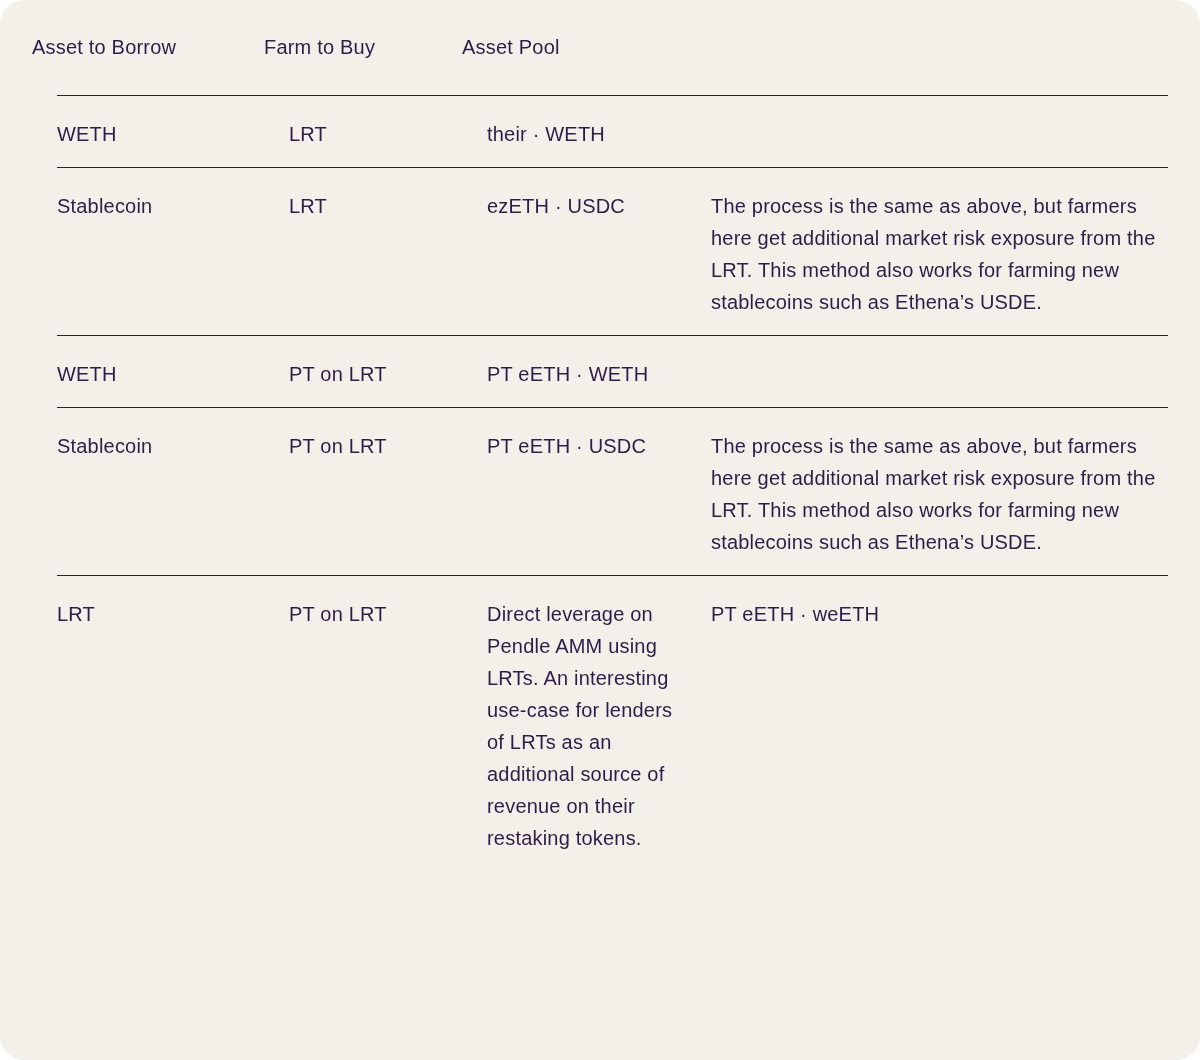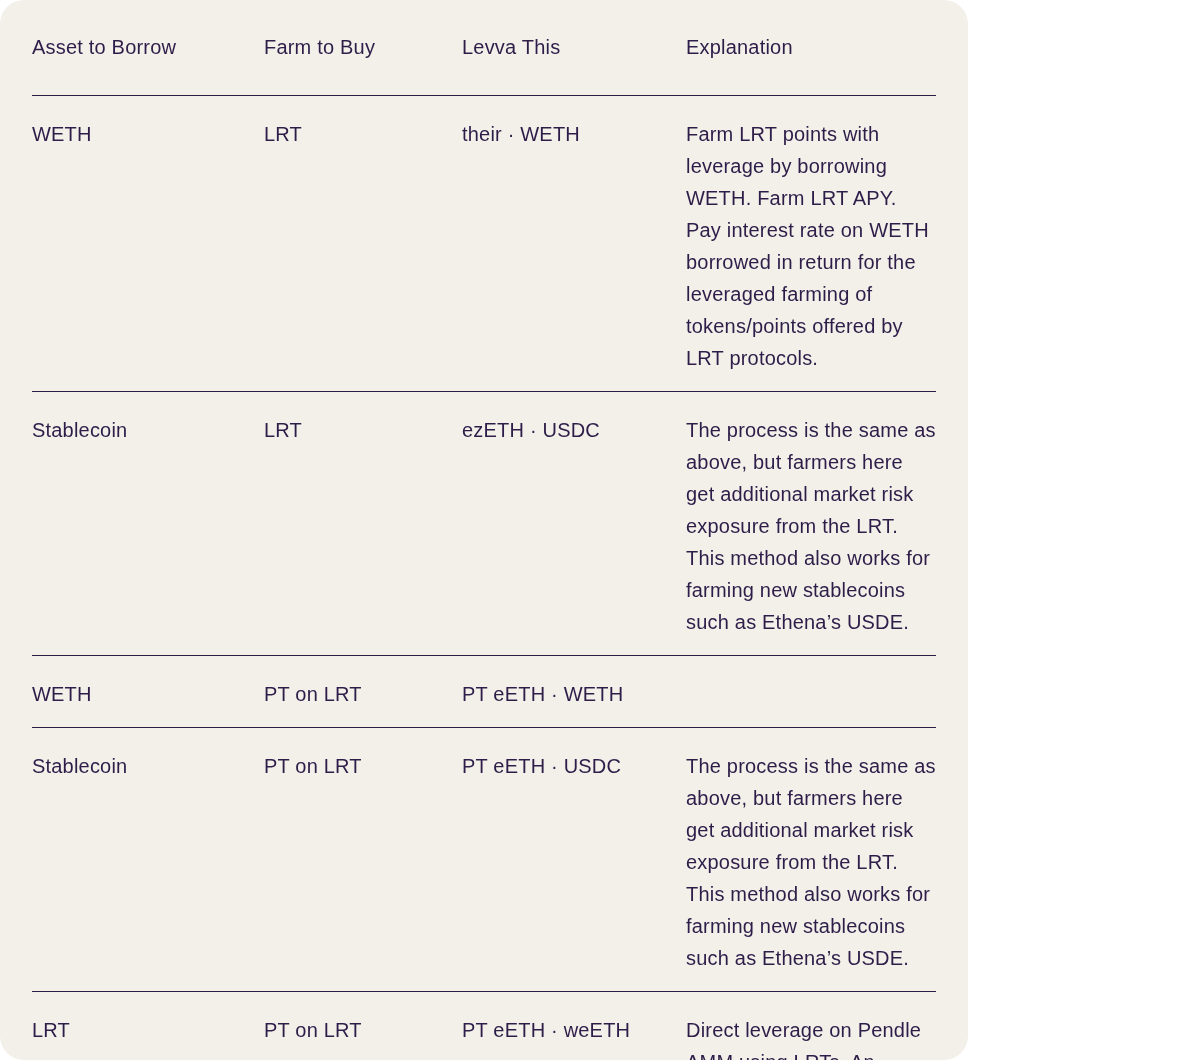--- a/index.html
+++ b/index.html
@@ -3,21 +3,21 @@
 <meta charset="utf-8">
 <style>
   * { box-sizing: border-box; margin: 0; padding: 0; }
 
   html, body {
     background: #ffffff;
     font-family: "Liberation Sans", "DejaVu Sans", sans-serif;
   }
 
   .page {
-    width: 968px;
+    width: 1200px;
     height: 1060px;
     background: #f2f0e9;
     border-radius: 24px;
     padding: 0 32px;
     color: #2e1d49;
     overflow: hidden;
   }
 
   .table {
     width: 100%;
@@ -29,20 +29,21 @@
     align-items: start;
   }
 
   .row.header {
     padding: 31px 0 32px 0;
   }
 
   .row.body-row {
     border-top: 1px solid #2e1d49;
     padding: 22px 0 17px 0;
+    margin-left: 25px;
   }
 
   .cell {
     font-size: 20px;
     line-height: 32px;
     letter-spacing: 0.2px;
     padding-right: 24px;
   }
 
   .cell:last-child {
@@ -59,29 +60,27 @@
 </style>
 </head>
 <body>
 
 <div class="page">
   <div class="table">
 
     <div class="row header">
       <div class="cell">Asset to Borrow</div>
       <div class="cell">Farm to Buy</div>
-      <div class="cell">Levva This</div>
-      <div class="cell">Explanation</div>
+      <div class="cell">Asset Pool</div>
     </div>
 
     <div class="row body-row">
       <div class="cell">WETH</div>
       <div class="cell">LRT</div>
       <div class="cell">their · WETH</div>
-      <div class="cell explanation">Farm LRT points with leverage by borrowing WETH. Farm LRT APY. Pay interest rate on WETH borrowed in return for the leveraged farming of tokens/points offered by LRT protocols.</div>
     </div>
 
     <div class="row body-row">
       <div class="cell">Stablecoin</div>
       <div class="cell">LRT</div>
       <div class="cell">ezETH · USDC</div>
       <div class="cell explanation">The process is the same as above, but farmers here get additional market risk exposure from the LRT. This method also works for farming new stablecoins such as Ethena’s USDE.</div>
     </div>
 
     <div class="row body-row">
@@ -93,18 +92,18 @@
     <div class="row body-row">
       <div class="cell">Stablecoin</div>
       <div class="cell">PT on LRT</div>
       <div class="cell">PT eETH · USDC</div>
       <div class="cell explanation">The process is the same as above, but farmers here get additional market risk exposure from the LRT. This method also works for farming new stablecoins such as Ethena’s USDE.</div>
     </div>
 
     <div class="row body-row">
       <div class="cell">LRT</div>
       <div class="cell">PT on LRT</div>
+      <div class="cell explanation">Direct leverage on Pendle AMM using LRTs. An interesting use-case for lenders of LRTs as an additional source of revenue on their restaking tokens.</div>
       <div class="cell">PT eETH · weETH</div>
-      <div class="cell explanation">Direct leverage on Pendle AMM using LRTs. An interesting use-case for lenders of LRTs as an additional source of revenue on their restaking tokens.</div>
     </div>
 
   </div>
 </div>
 
 </body></html>

